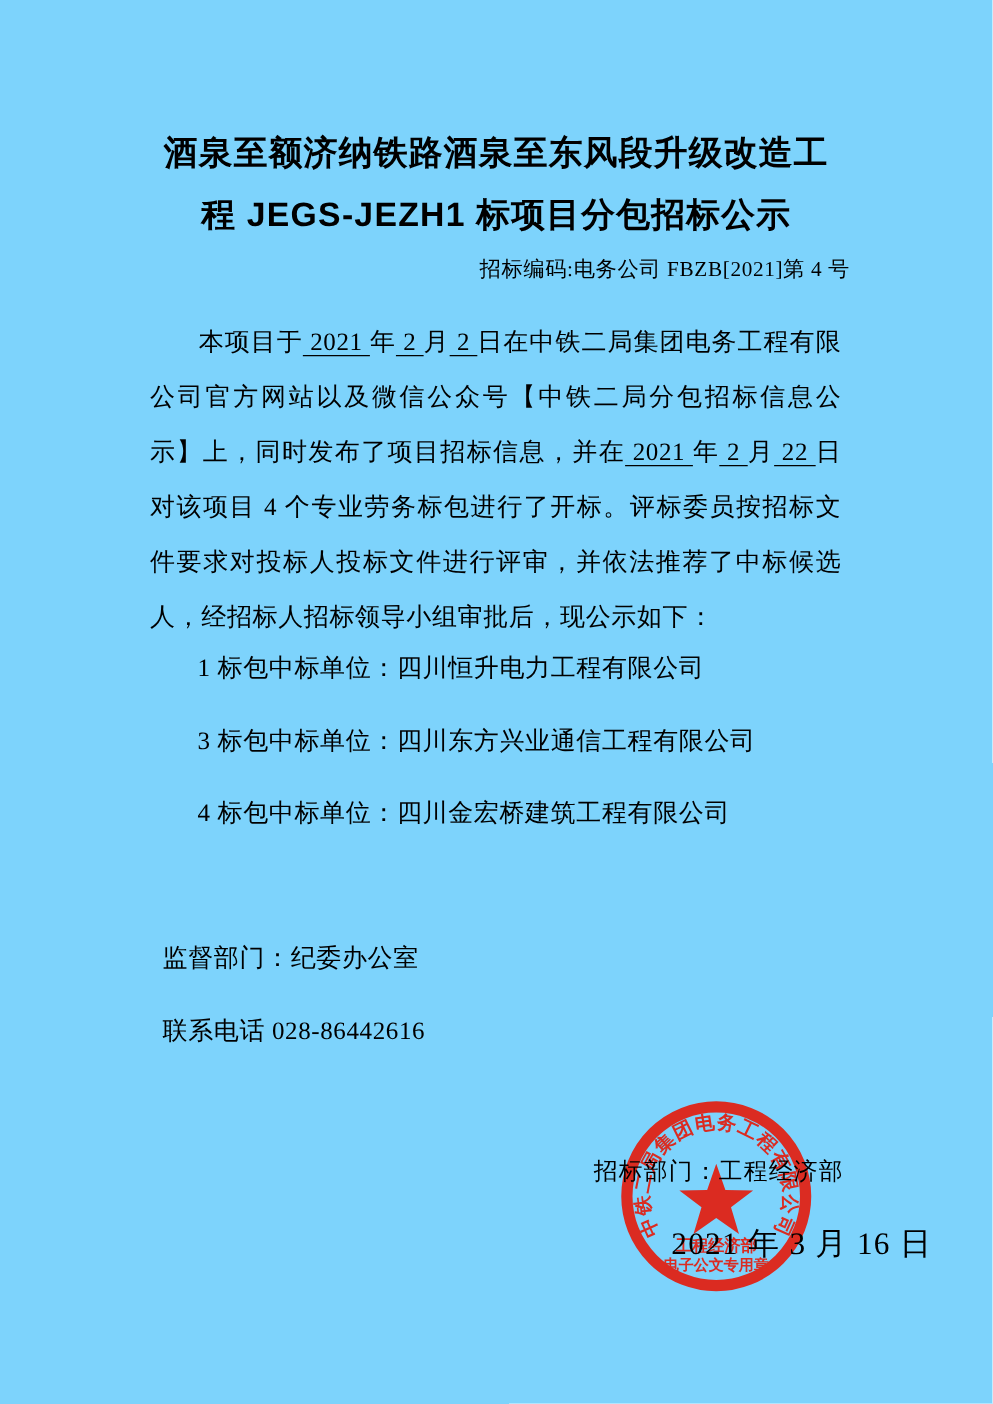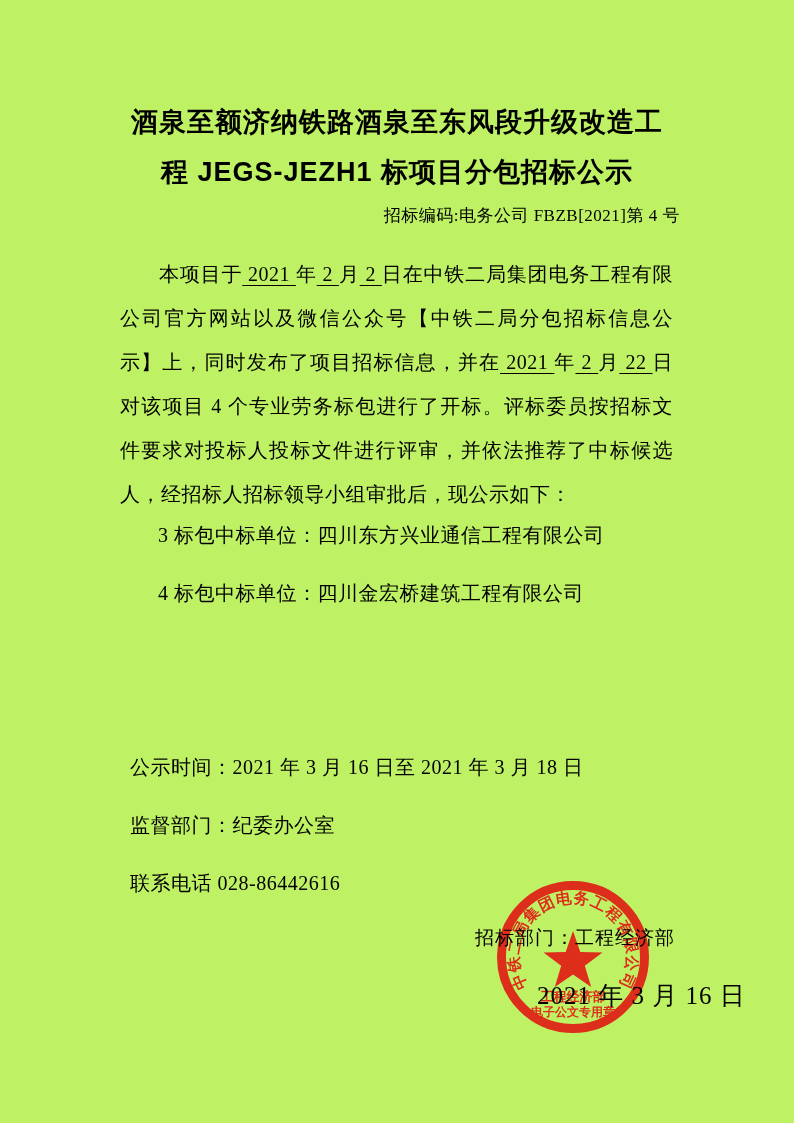--- a/index.html
+++ b/index.html
@@ -3,21 +3,21 @@
 <meta charset="utf-8">
 <style>
   :root{
     --seal-red:#df2519;
     --ink:#121212;
   }
   html,body{margin:0;padding:0;background:#ffffff;}
   .page{
     position:relative;
     width:794px;height:1123px;
-    background:#bef264;
+    background:#7dd3fc;
     overflow:hidden;
     font-family:"Liberation Serif","DejaVu Serif",serif;
     color:var(--ink);
   }
   .doc-title{
     position:absolute;top:97px;left:0;width:794px;
     text-align:center;
     font-family:"Liberation Sans","DejaVu Sans",sans-serif;
     font-weight:bold;
     font-size:27px;line-height:50px;
@@ -97,26 +97,26 @@
   <div class="doc-title">
     <div class="tline">酒泉至额济纳铁路酒泉至东风段升级改造工</div>
     <div class="tline">程 JEGS-JEZH1 标项目分包招标公示</div>
   </div>
 
   <div class="code-line">招标编码:电务公司 FBZB[2021]第 4 号</div>
 
   <div class="body-par"><span>本项目于</span><span class="u"> 2021 </span><span>年</span><span class="u"> 2 </span><span>月</span><span class="u"> 2 </span><span>日在中铁二局集团电务工程有限公司官方网站以及微信公众号【中铁二局分包招标信息公示】上，同时发布了项目招标信息，并在</span><span class="u"> 2021 </span><span>年</span><span class="u"> 2 </span><span>月</span><span class="u"> 22 </span><span>日对该项目 4 个专业劳务标包进行了开标。评标委员按招标文件要求对投标人投标文件进行评审，并依法推荐了中标候选人，经招标人招标领导小组审批后，现公示如下：</span></div>
 
   <div class="award-list">
+    <div class="award-item">1 标包中标单位：四川恒升电力工程有限公司</div>
     <div class="award-item">3 标包中标单位：四川东方兴业通信工程有限公司</div>
     <div class="award-item">4 标包中标单位：四川金宏桥建筑工程有限公司</div>
   </div>
 
   <div class="footer-block">
-    <div>公示时间：2021 年 3 月 16 日至 2021 年 3 月 18 日</div>
     <div>监督部门：纪委办公室</div>
     <div>联系电话 028-86442616</div>
   </div>
 
   <svg class="seal" viewBox="0 0 160 160">
     <circle cx="80" cy="80" r="71.5" fill="none" stroke="var(--seal-red)" stroke-width="9"></circle>
     <path id="sealArc" d="M 33.2 107 A 54 54 0 1 1 126.8 107" fill="none" stroke="none"></path>
     <text font-size="15.5" letter-spacing="1">
       <textPath href="#sealArc" startOffset="50%" text-anchor="middle">中铁二局集团电务工程有限公司</textPath>
     </text>

